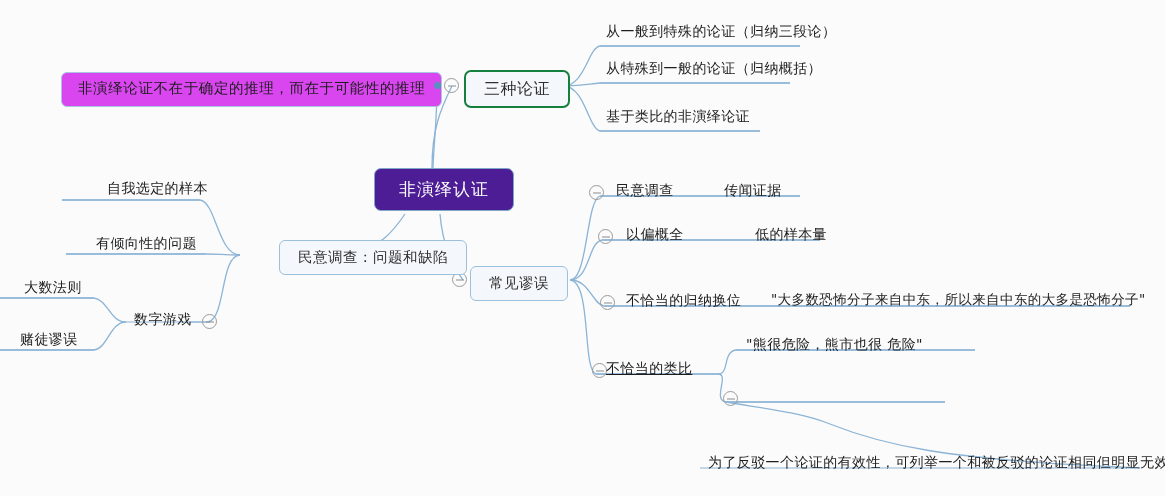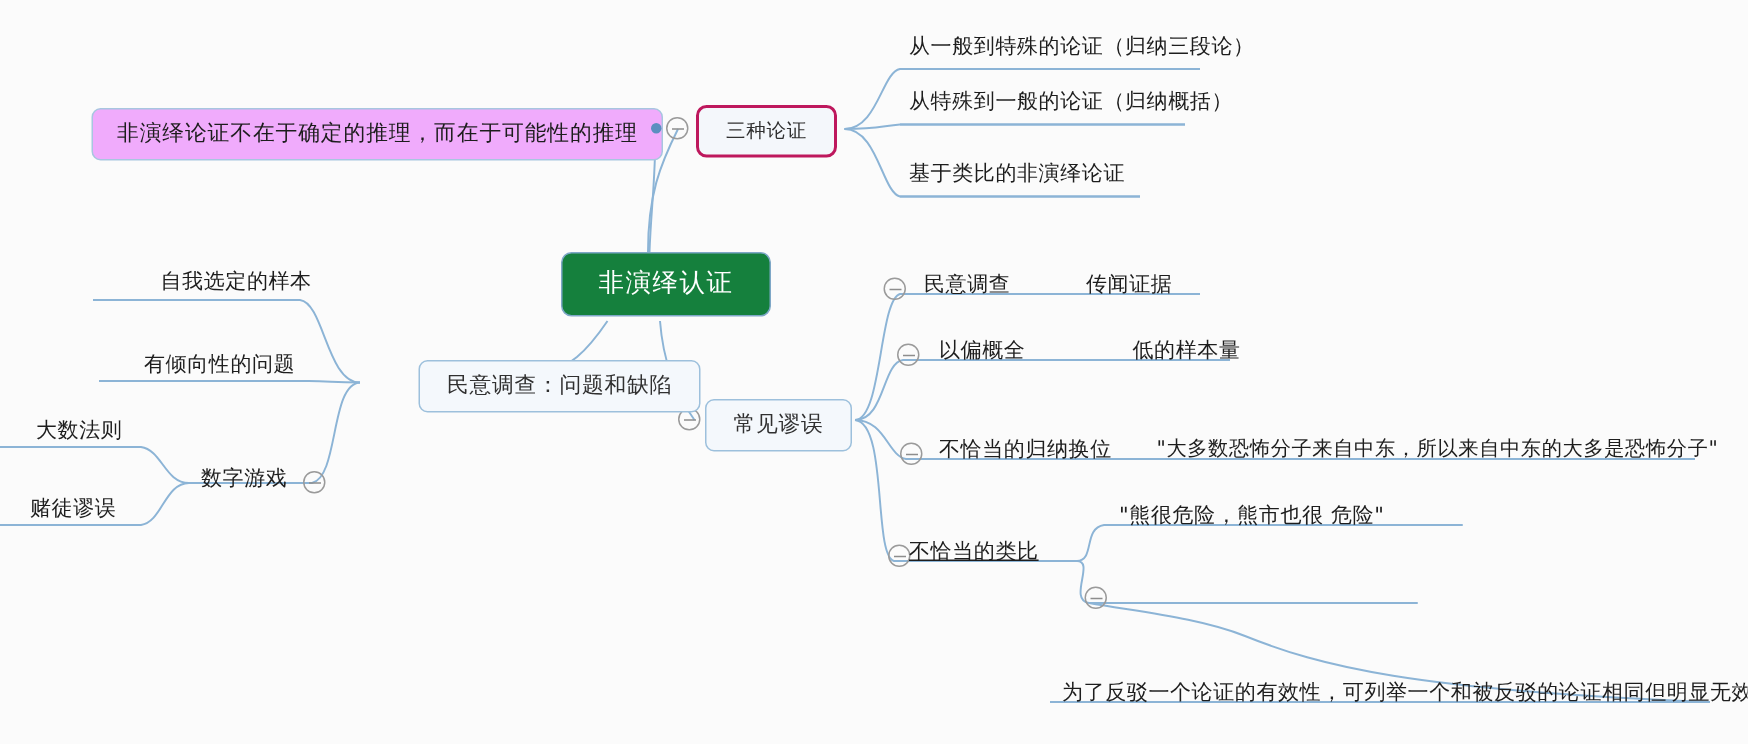--- a/index.html
+++ b/index.html
@@ -34,21 +34,21 @@
   .node {
     position: absolute;
     box-sizing: border-box;
     white-space: nowrap;
     line-height: 1;
     text-align: right;
   }
 
   
   .node-root {
-    background: #15803d;
+    background: #4c1d95;
     color: #ffffff;
     border: 1px solid #7ea7c7;
     border-radius: 7px;
     font-size: 17px;
     letter-spacing: 1px;
     padding: 12px 24px;
     text-align: center;
   }
 
   
@@ -58,35 +58,36 @@
     border: 1px solid #9dc0dc;
     border-radius: 6px;
     font-size: 14.5px;
     letter-spacing: 0.5px;
     padding: 9px 18px;
     text-align: center;
   }
 
   
   .node-box.selected {
-    border: 2px solid #be185d;
+    border: 2px solid #15803d;
     background: #f4f7fb;
     border-radius: 7px;
-    font-size: 13px;
+    font-size: 16px;
   }
 
   
   .node-note {
-    background: #f0abfc;
+    background: #d946ef;
     color: #1d1d1d;
     border: 1px solid #a8c6e0;
     border-radius: 6px;
     font-size: 14.5px;
     letter-spacing: 0.6px;
     padding: 9px 16px;
+    font-family: Liberation Mono, monospace;
   }
 
   
   .node-text {
     color: #1d1d1d;
     font-size: 14px;
     letter-spacing: 0.4px;
     padding: 2px 6px 5px 6px;
   }
   .node-text.small {

